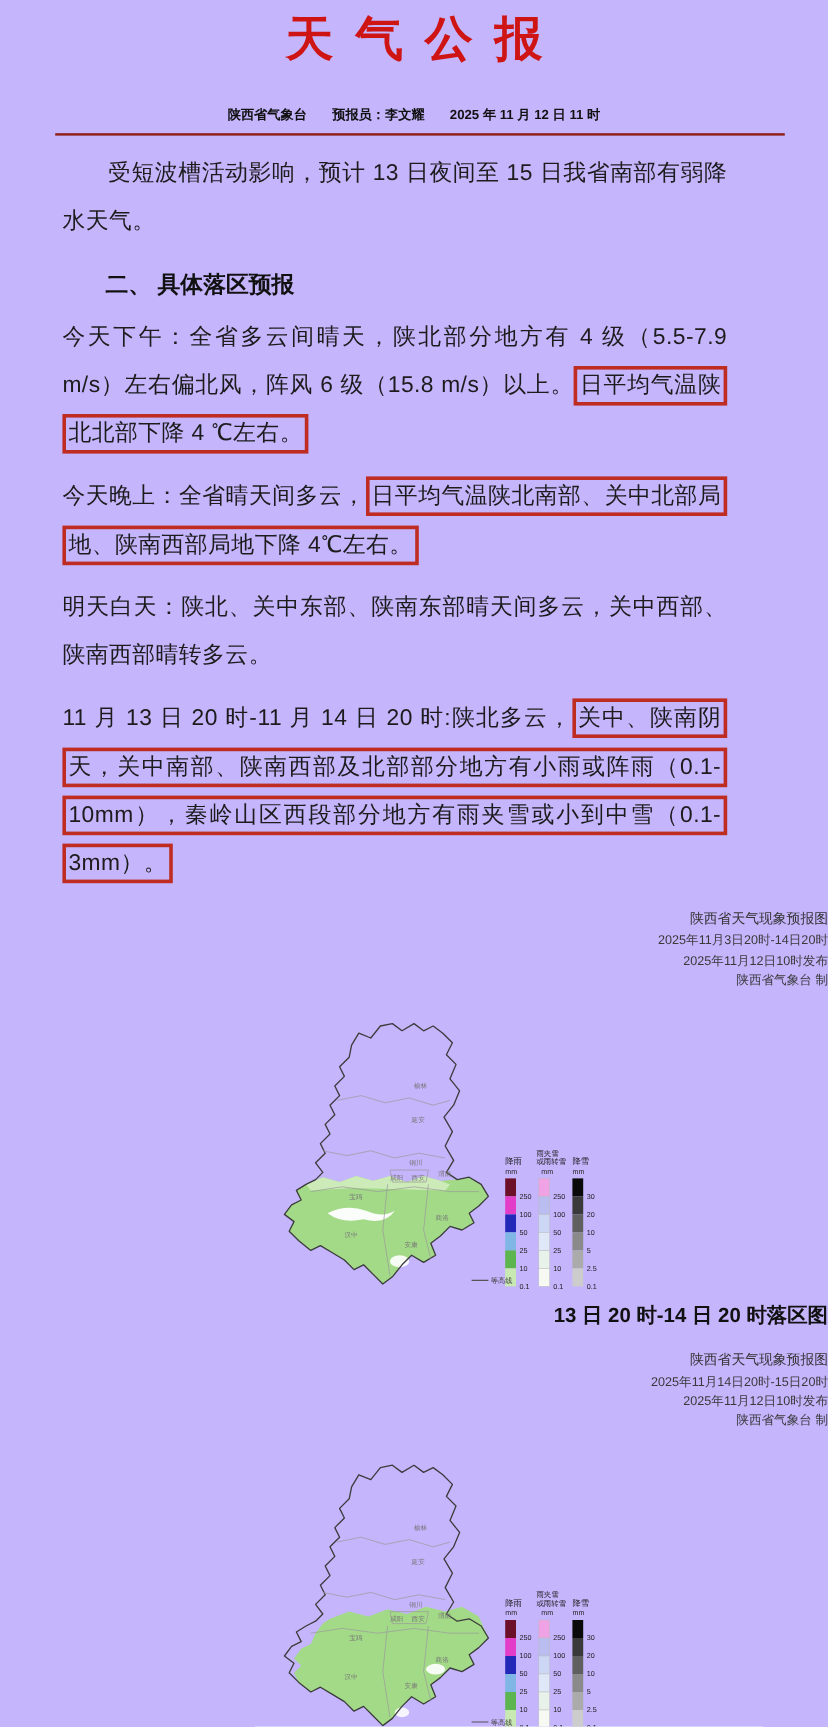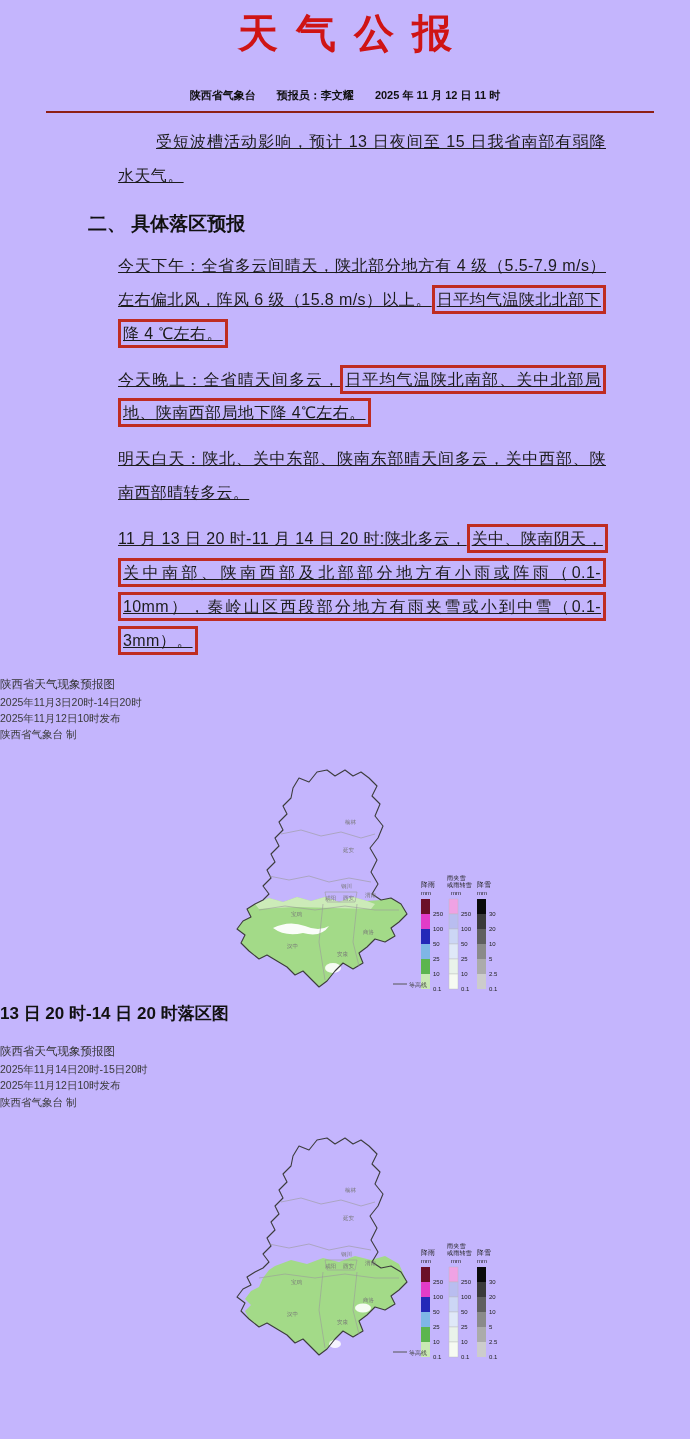--- a/index.html
+++ b/index.html
@@ -9,29 +9,29 @@
   }
   .title{
     margin:8px 0 0 0;text-align:center;font-size:40px;line-height:50px;
     font-weight:800;color:#cf1414;letter-spacing:18px;text-indent:18px;
   }
   .byline{margin-top:30px;text-align:center;font-size:11px;font-weight:700;color:#111;}
   .byline span{margin:0 9px;}
   .rule{height:2px;background:#8e1f15;margin:8px 36px 0 46px;}
   h2.sec{margin:18px 86px 0 88px;font-size:19px;font-weight:700;color:#111;}
   p.para{
-    margin:12px 84px 0 118px;font-size:16px;line-height:2.12;color:#1c1c1c;
-    text-align:justify;letter-spacing:0.4px;text-decoration:underline;
+    margin:12px 84px 0 52px;font-size:19px;line-height:2.12;color:#1c1c1c;
+    text-align:justify;letter-spacing:0.4px;
   }
   p.indent{text-indent:38px;}
   .hl{
     border:3px solid #bf2c22;padding:3px 2px;
     -webkit-box-decoration-break:clone;box-decoration-break:clone;
   }
-  figure.mapfig{margin:18px 0 0 0;text-align:left;}
+  figure.mapfig{margin:18px 0 0 0;text-align:right;}
   .map-head{font-size:10.5px;line-height:1.55;color:#3a3a3a;}
   .map-head .mh1{font-size:11.5px;color:#333;}
   .map-svg{display:block;margin:2px auto 0 auto;}
   figcaption.mapcap{margin-top:6px;font-size:17px;font-weight:700;color:#111;}
 </style>
 </head>
 <body>
 
 <div class="doc">
 

